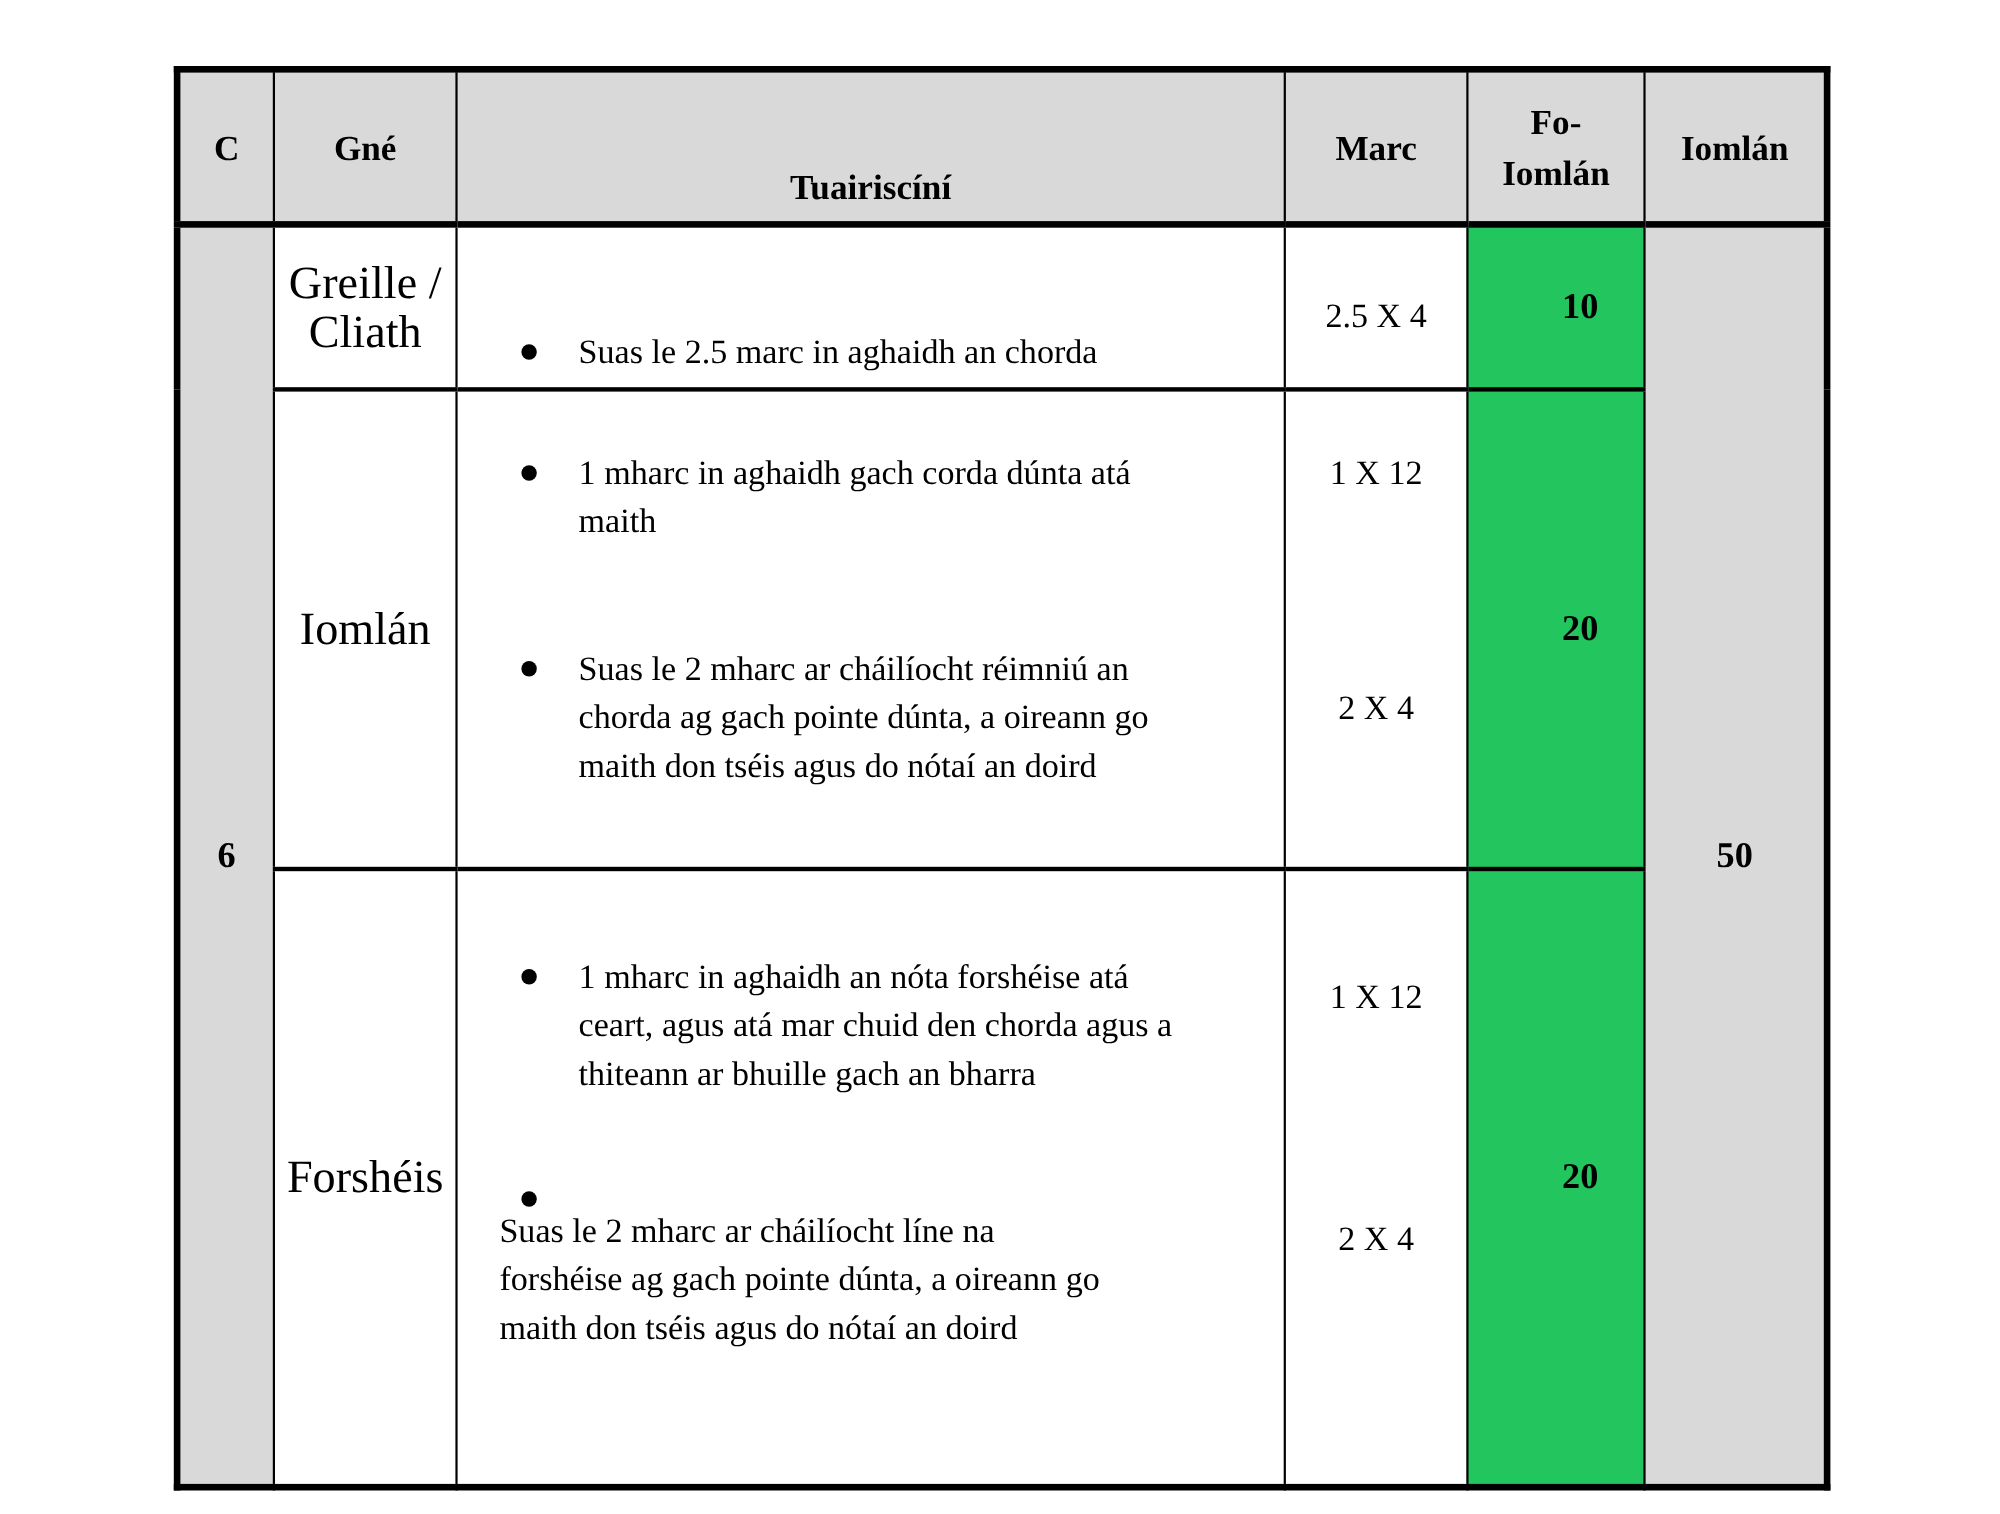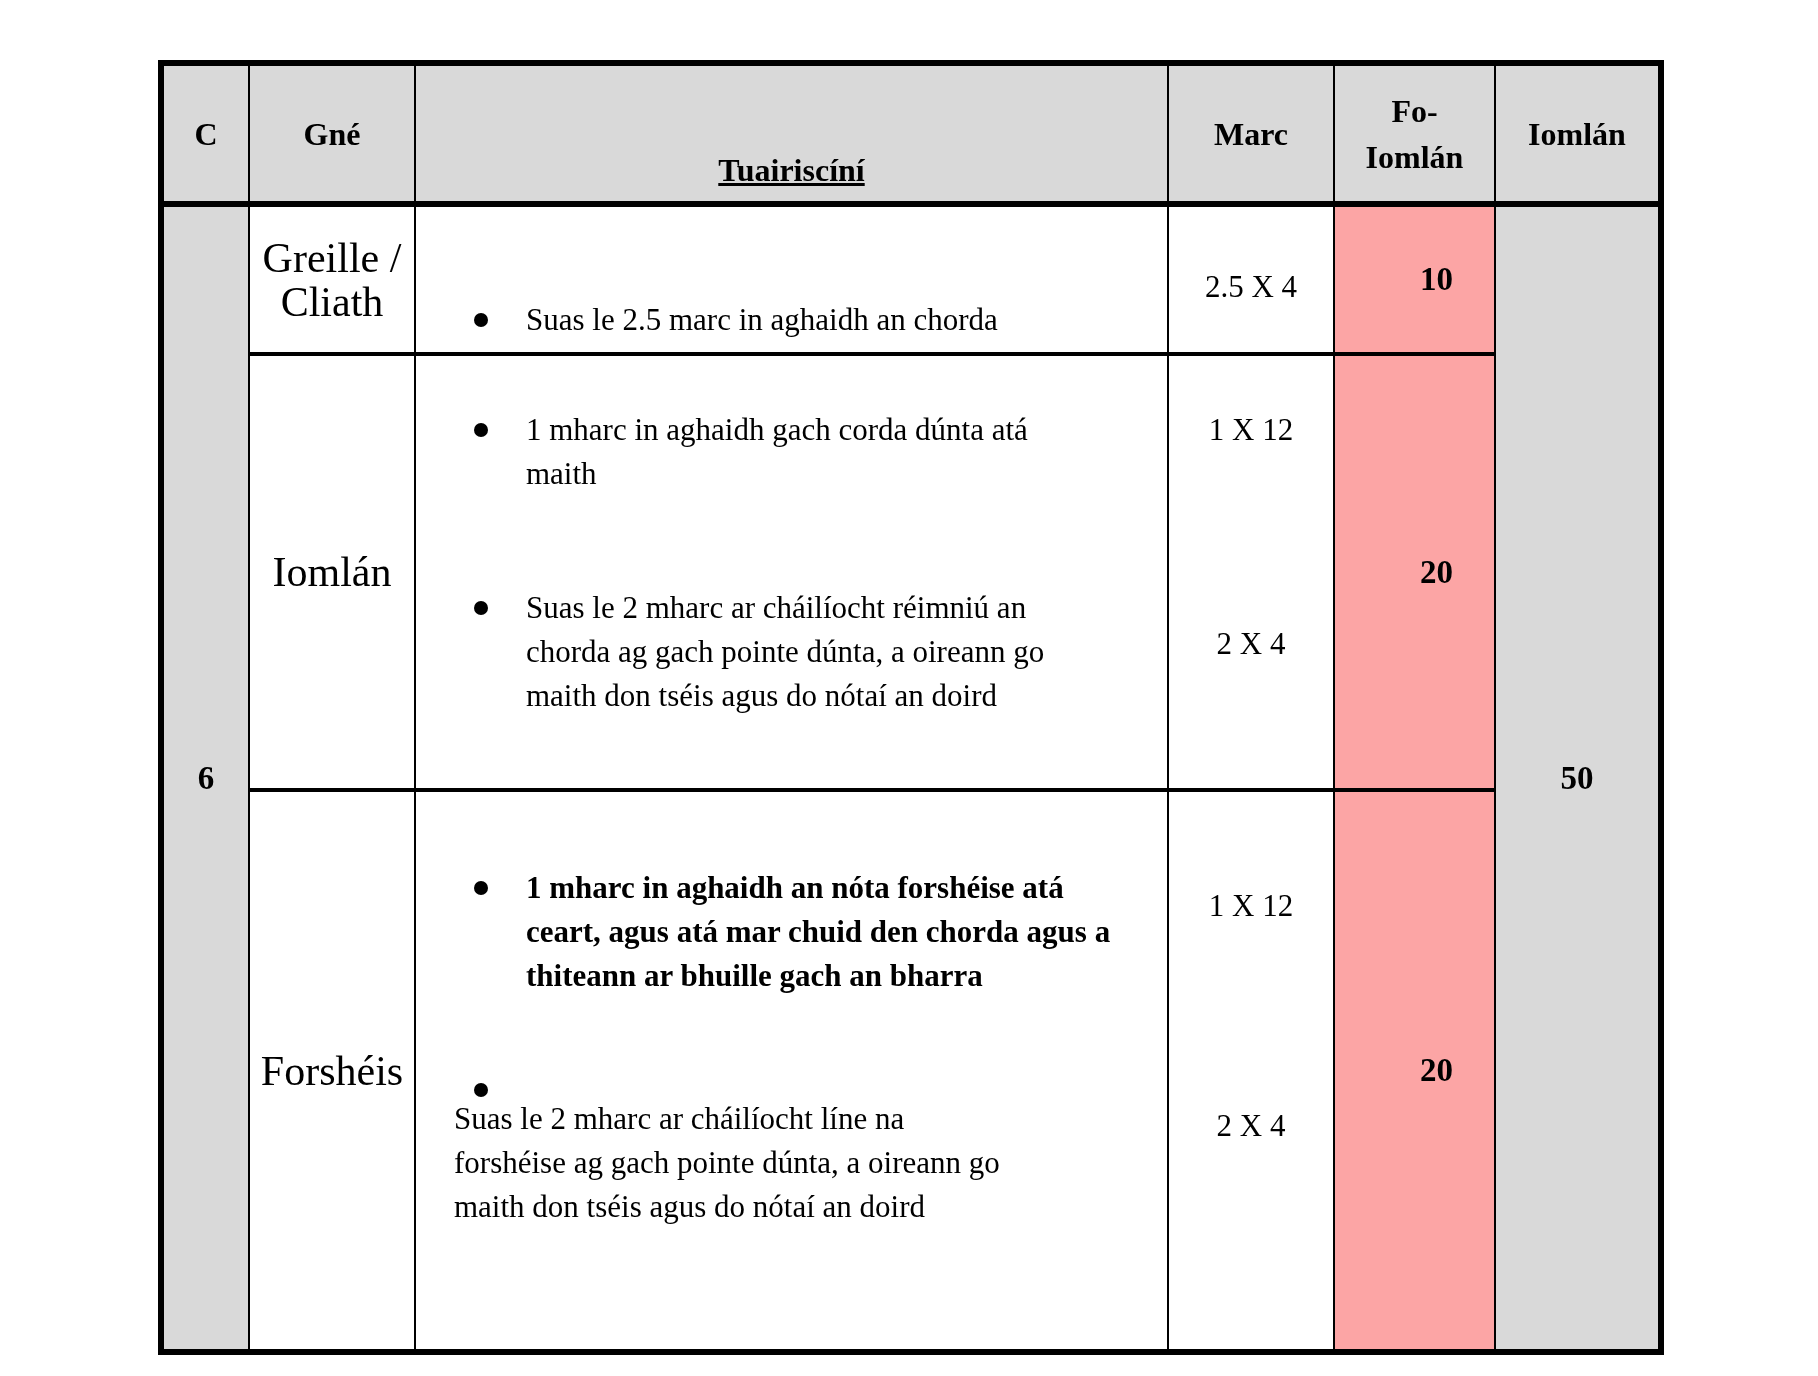--- a/index.html
+++ b/index.html
@@ -20,34 +20,34 @@
   col.iomlan-col  { width:166px; }
 
   th, td { border:2px solid #000; padding:0; }
 
   
   thead th {
     background:#d9d9d9; border-bottom:6px solid #000;
     font-weight:bold; font-size:32px; line-height:46px;
     text-align:center; vertical-align:middle; height:127px;
   }
-  thead th.desc-h { vertical-align:bottom; padding-bottom:8px;text-decoration:underline; }
+  thead th.desc-h { vertical-align:bottom; padding-bottom:8px; }
   thead th.fo-h   { white-space:pre-line; }
 
   
   tr.r1 > td { height:145px; }
   tr.r2 > td { height:432px; }
   tr.r3 > td { height:557px; }
 
   td.qnum, td.total {
     background:#d9d9d9; font-weight:bold; font-size:33px;
     text-align:center; vertical-align:middle;
   }
   td.fo {
-    background:#fca5a5; font-weight:bold; font-size:33px;
+    background:#22c55e; font-weight:bold; font-size:33px;
     text-align:center; vertical-align:middle;padding-left:44px;
   }
   td.gne {
     text-align:center; vertical-align:middle;
     font-size:42px; line-height:44px; white-space:pre-line;
   }
   td.desc { vertical-align:top; font-size:31px; line-height:44px; }
   td.marc { vertical-align:top; text-align:center; font-size:31px; line-height:44px; }
 
   tr.r1 > td.sep, tr.r2 > td.sep { border-bottom:4px solid #000; }
@@ -63,21 +63,21 @@
 
   
   .r1 .desc .b1 { margin-top:91px; }
   .r1 .marc .v1 { margin-top:58px; }
 
   .r2 .desc .b1 { margin-top:52px; }
   .r2 .desc .b2 { margin-top:90px; }
   .r2 .marc .v1 { margin-top:52px; }
   .r2 .marc .v2 { margin-top:170px; }
 
-  .r3 .desc .b1 { margin-top:74px;font-weight:bold; }
+  .r3 .desc .b1 { margin-top:74px; }
   .r3 .desc .b2 { margin-top:70px;flex-direction:column; }
   .r3 .marc .v1 { margin-top:92px; }
   .r3 .marc .v2 { margin-top:176px; }
 </style>
 </head>
 <body>
 
 <div class="page">
   <table class="scheme">
     <colgroup>

